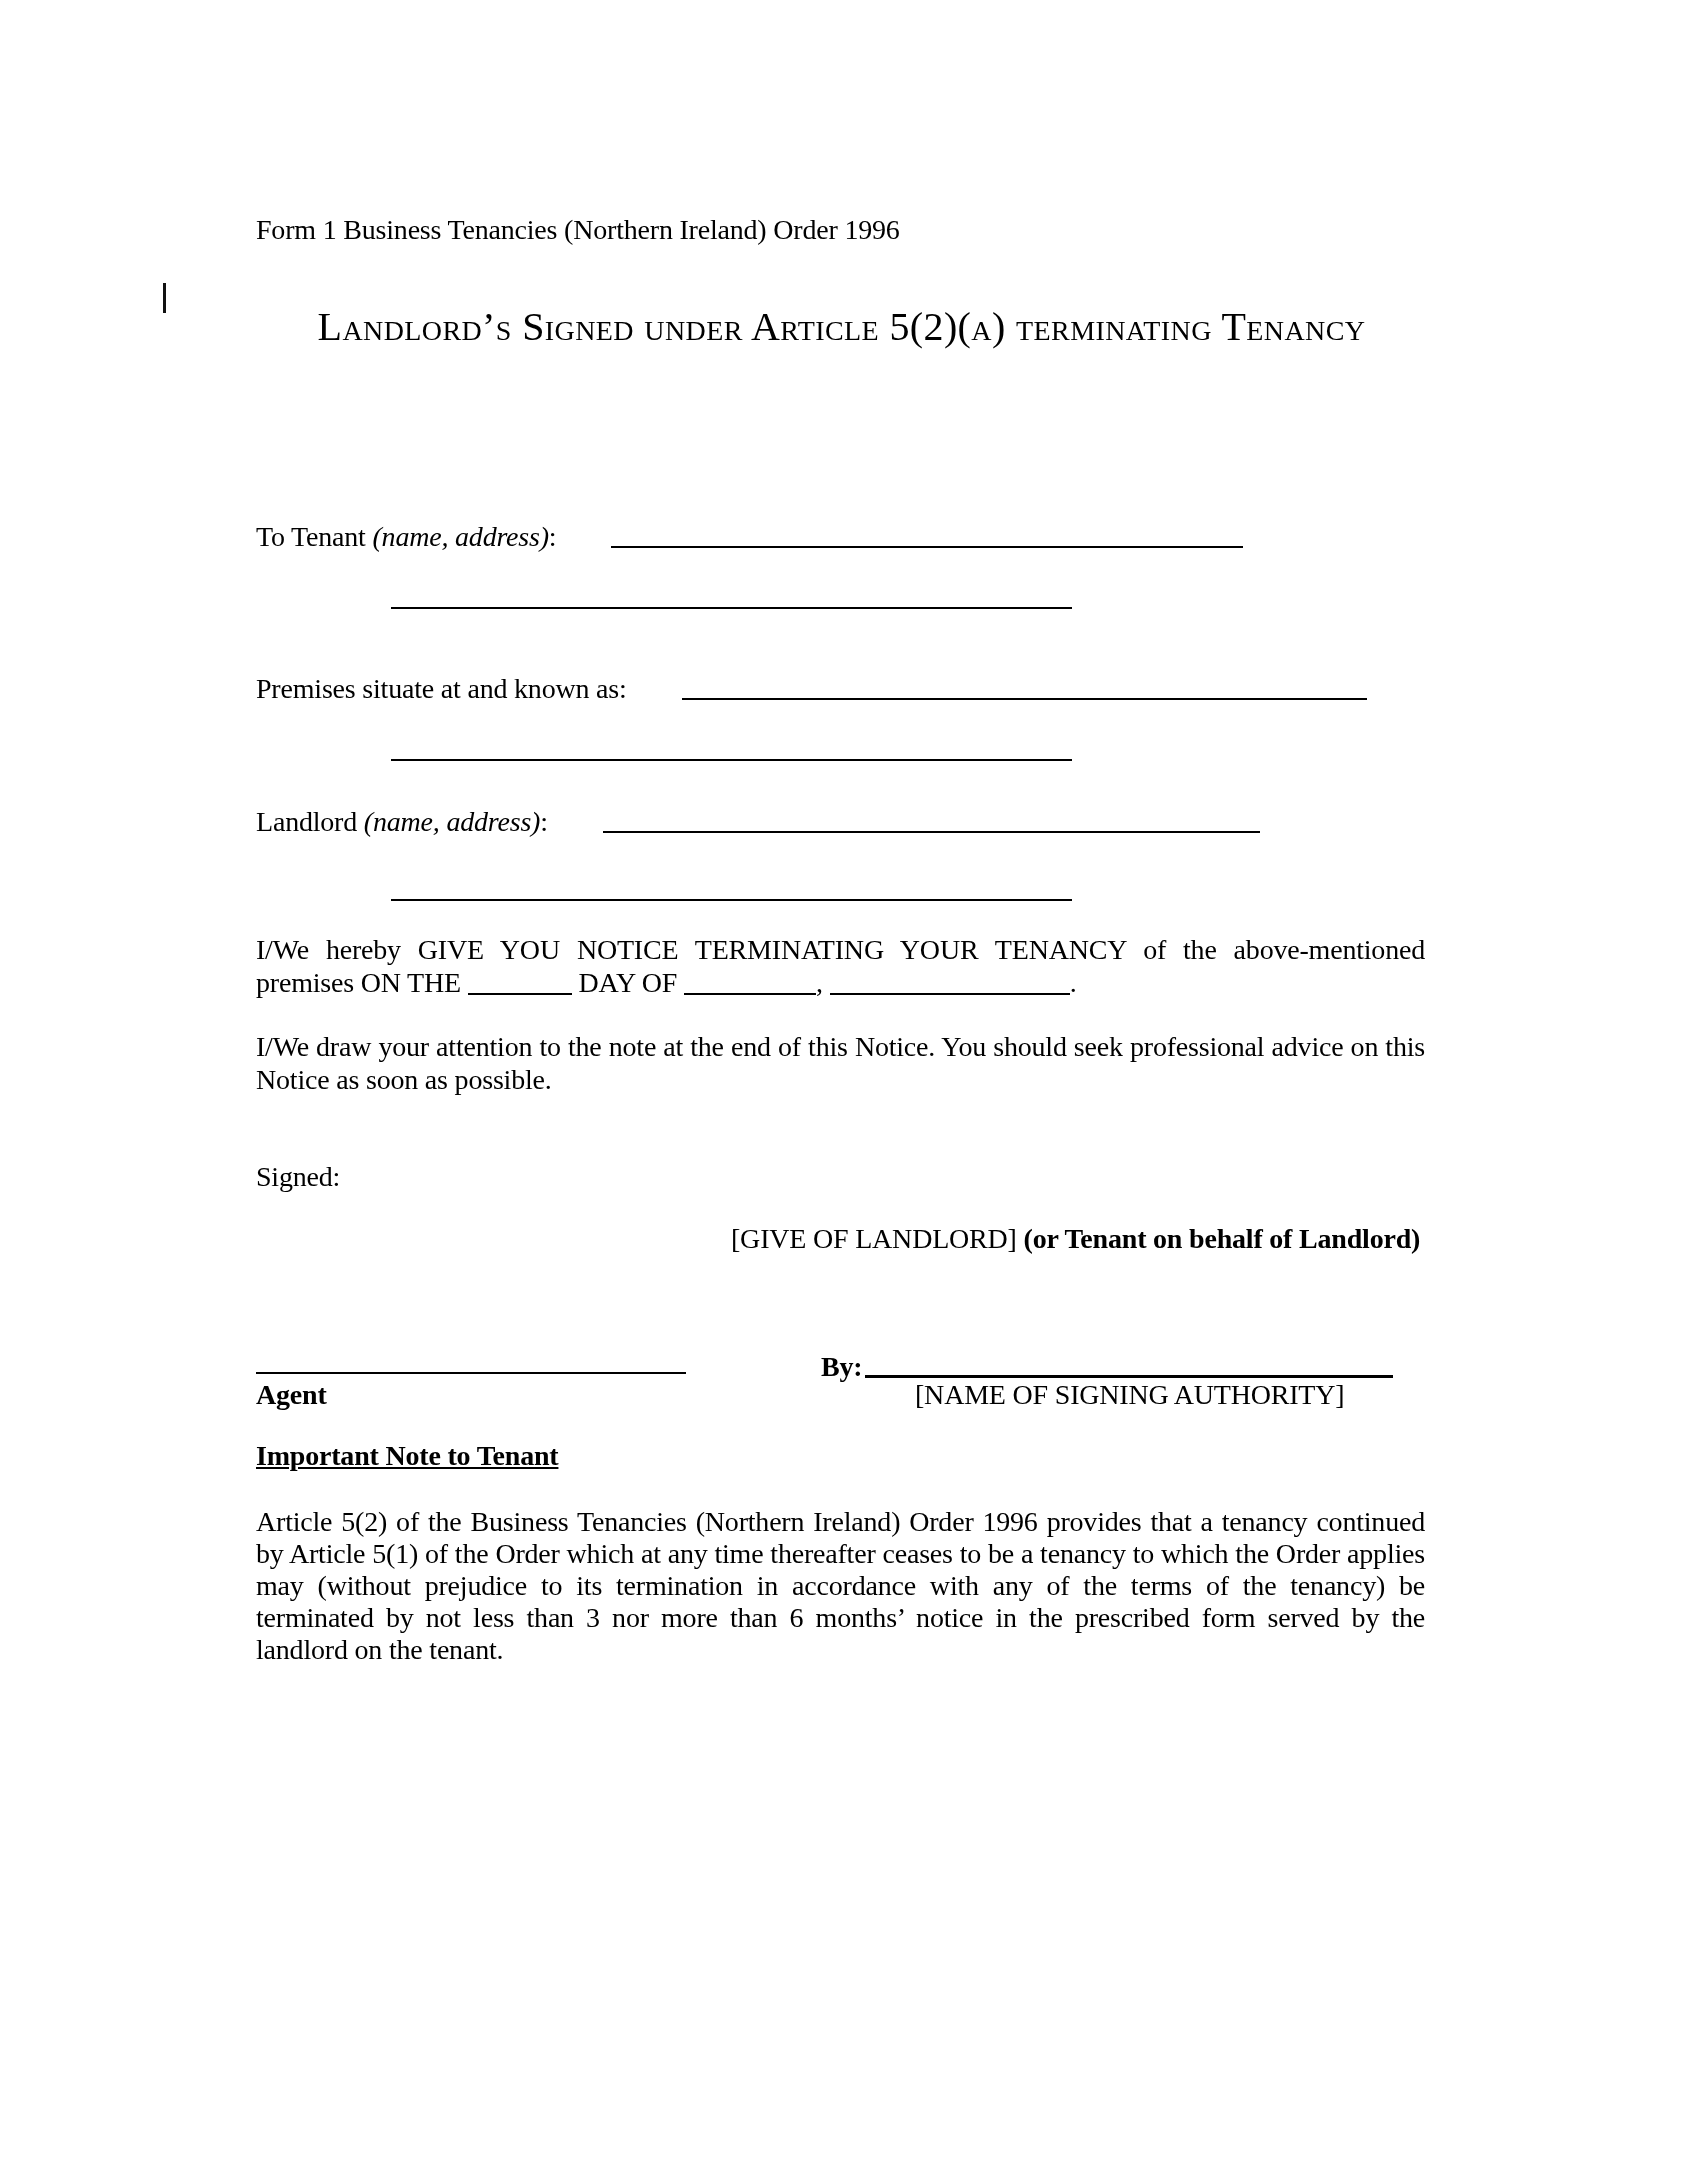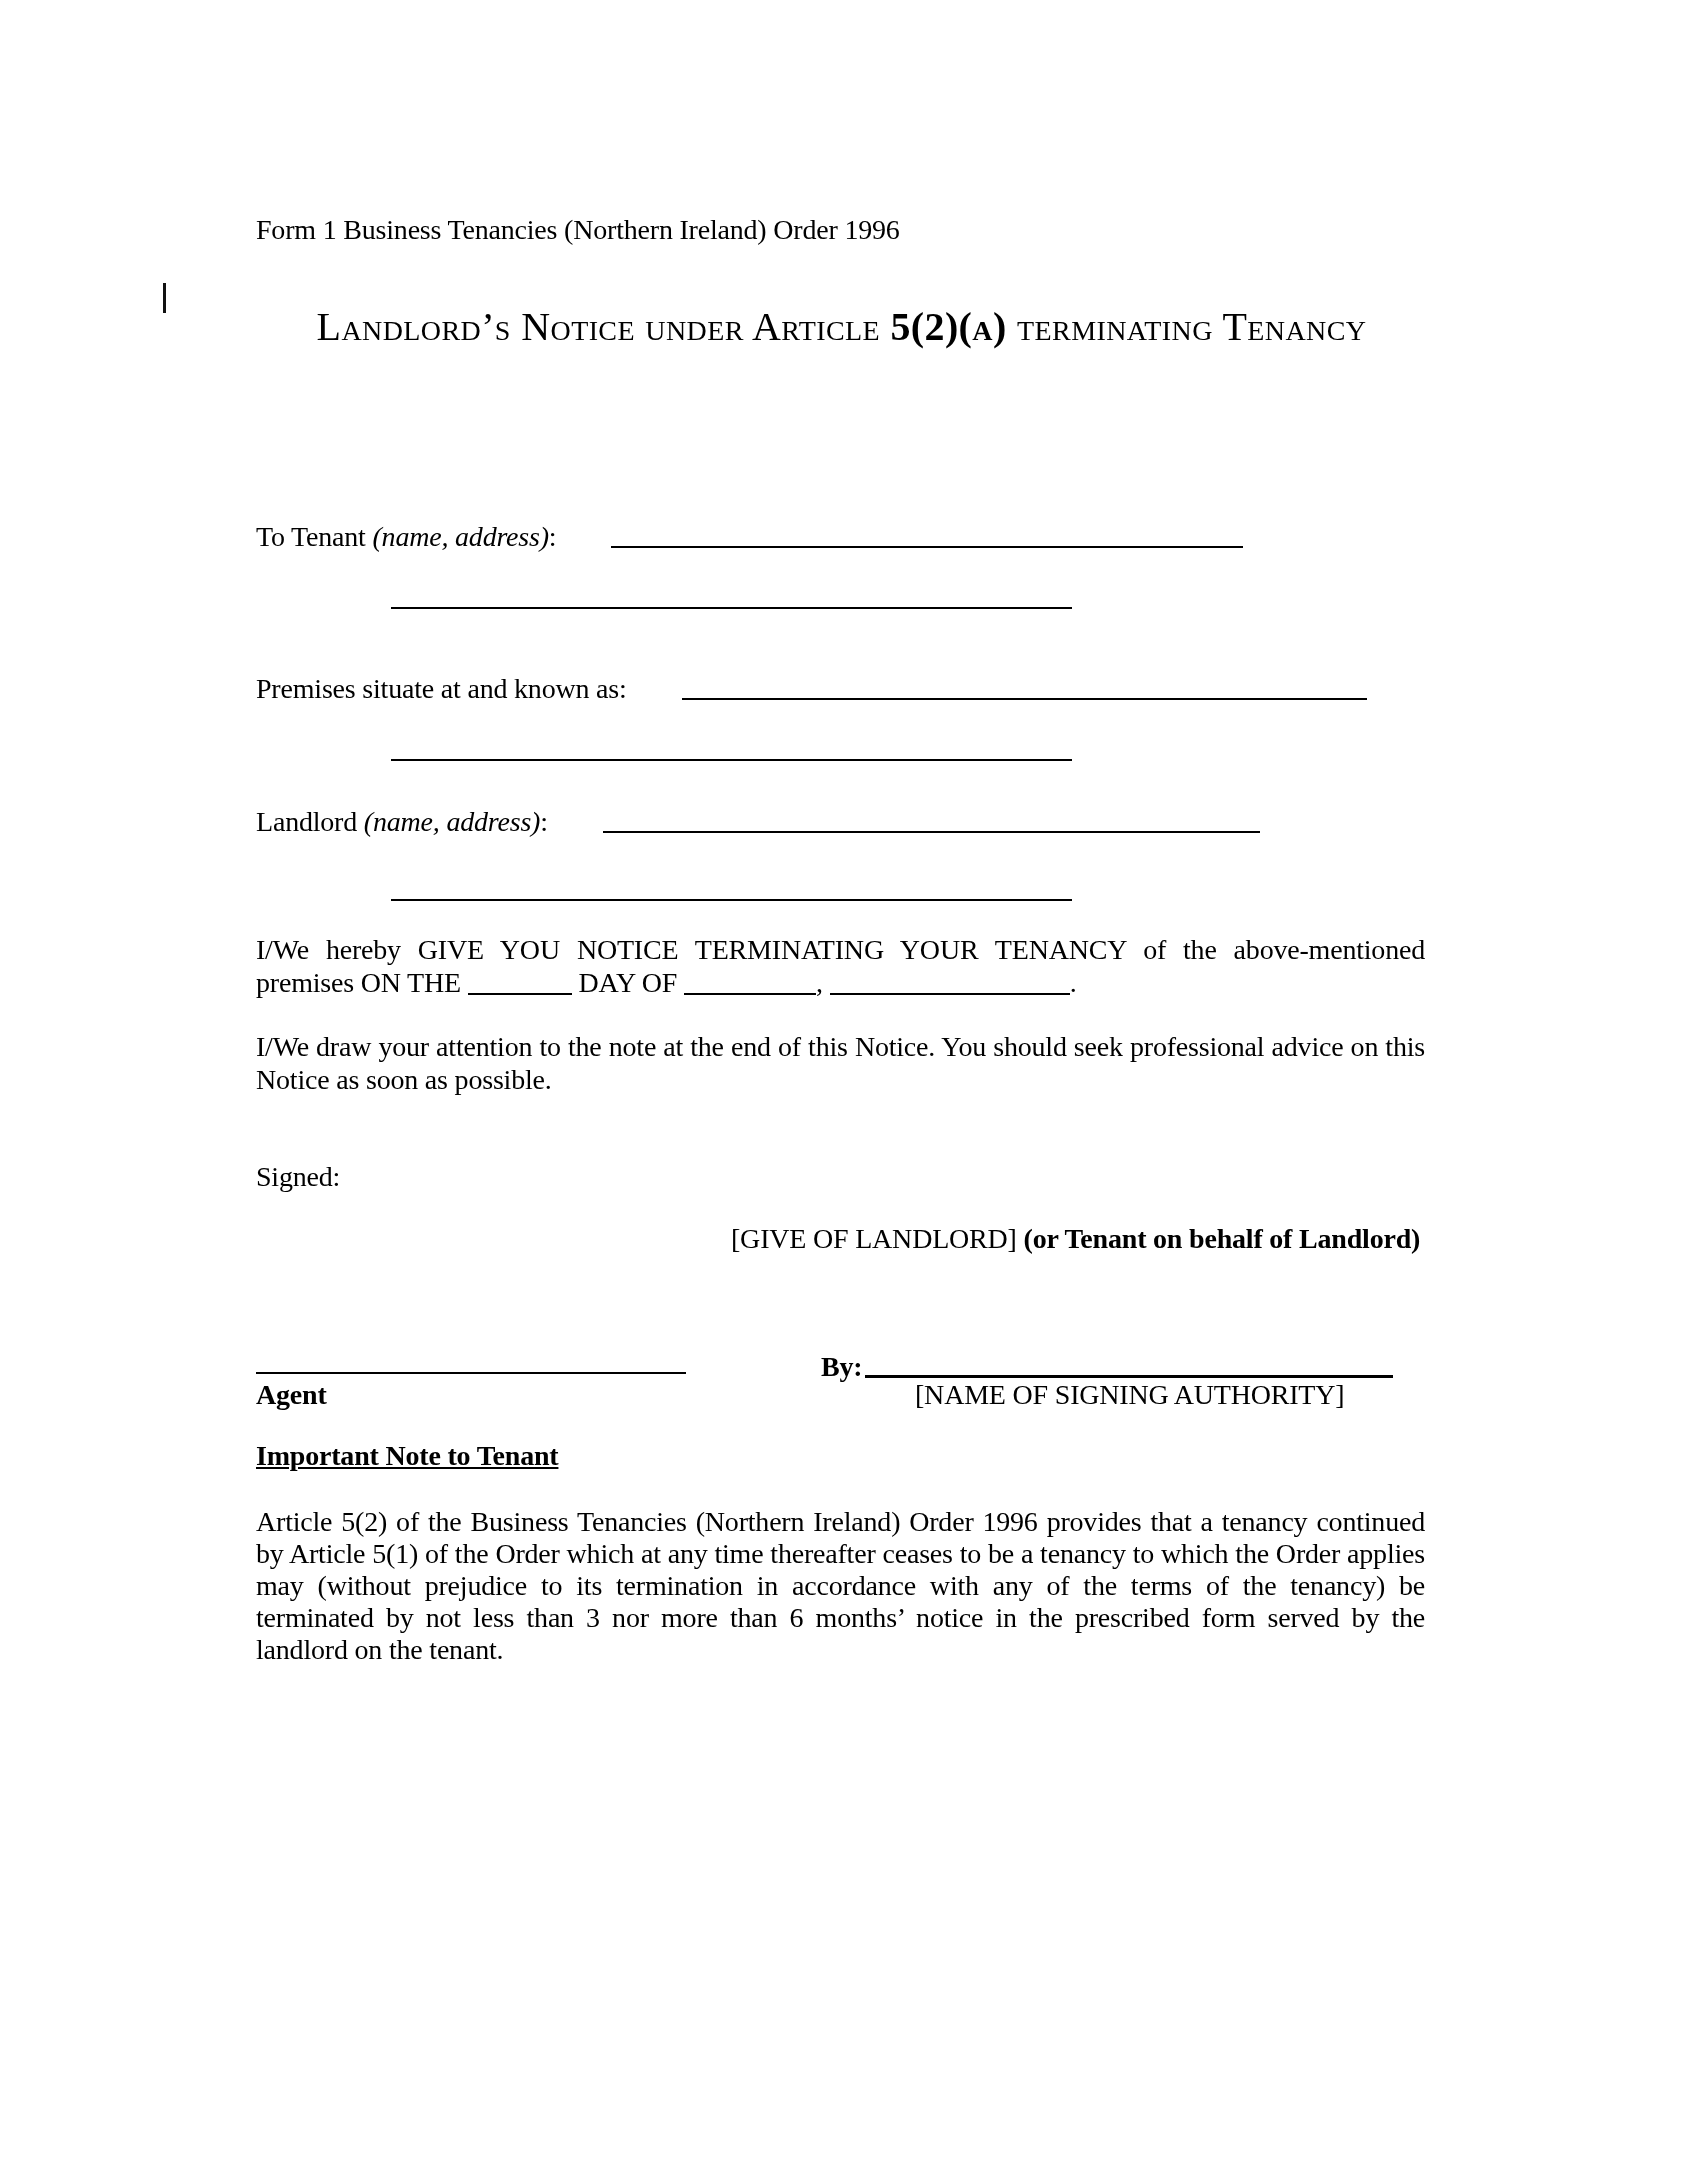--- a/index.html
+++ b/index.html
@@ -10,38 +10,38 @@
   }
   .abs{position:absolute;}
   .t{font-size:28px;line-height:33px;letter-spacing:-0.2px;}
   .just{text-align:justify;}
   .bold{font-weight:bold;}
   .ital{font-style:italic;}
   .title{
     font-size:40px;line-height:43px;font-variant:small-caps;
     text-align:center;font-weight:normal;margin:0;letter-spacing:0.4px;
   }
-  .title .big{font-weight:bold;font-variant:small-caps;text-align:right;}
+  .title .big{font-weight:normal;font-variant:small-caps;text-align:right;}
   .field-row{display:flex;gap:47px;}
   .fill{flex:1;align-self:flex-end;height:0;border-bottom:2px solid #000;margin:0 0 5px 8px;}
   .rule{position:absolute;height:0;border-top:2px solid #000;}
   .rule.thick{border-top-width:3px;}
   .blank{display:inline-block;height:2px;border-bottom:2px solid #000;vertical-align:-3px;}
   .change-bar{width:3px;height:30px;background:#111;}
 </style>
 </head>
 <body>
 
 <div class="abs t" style="left:256px;top:213px;">Form 1 Business Tenancies (Northern Ireland) Order 1996</div>
 
 <div class="abs change-bar" style="left:163px;top:283px;"></div>
 
 <h1 class="abs title" style="left:218px;top:305px;width:1247px;">
   <span>
-    <span>Landlord’s Notice under Article</span>
+    <span>Landlord’s Signed under Article</span>
     <span class="big">5(2)(a)</span>
     <span>terminating Tenancy</span>
   </span><br>
 </h1>
 
 <div class="abs t field-row" style="left:256px;top:520px;width:987px;">
   <span>
     <span>To Tenant</span>
     <span class="ital">(name, address)</span><span>:</span>
   </span>

